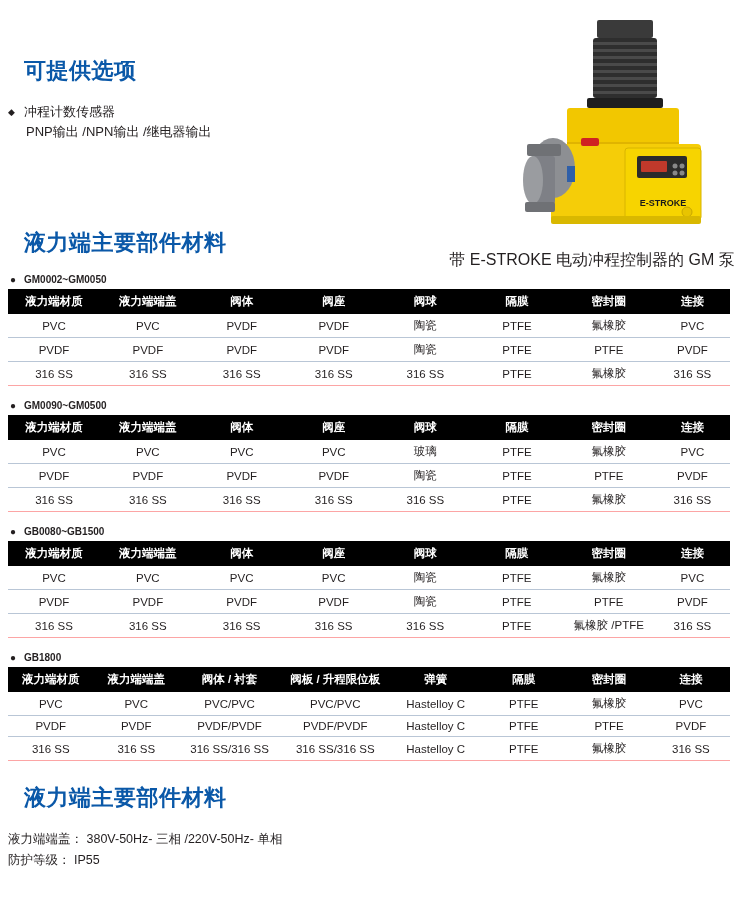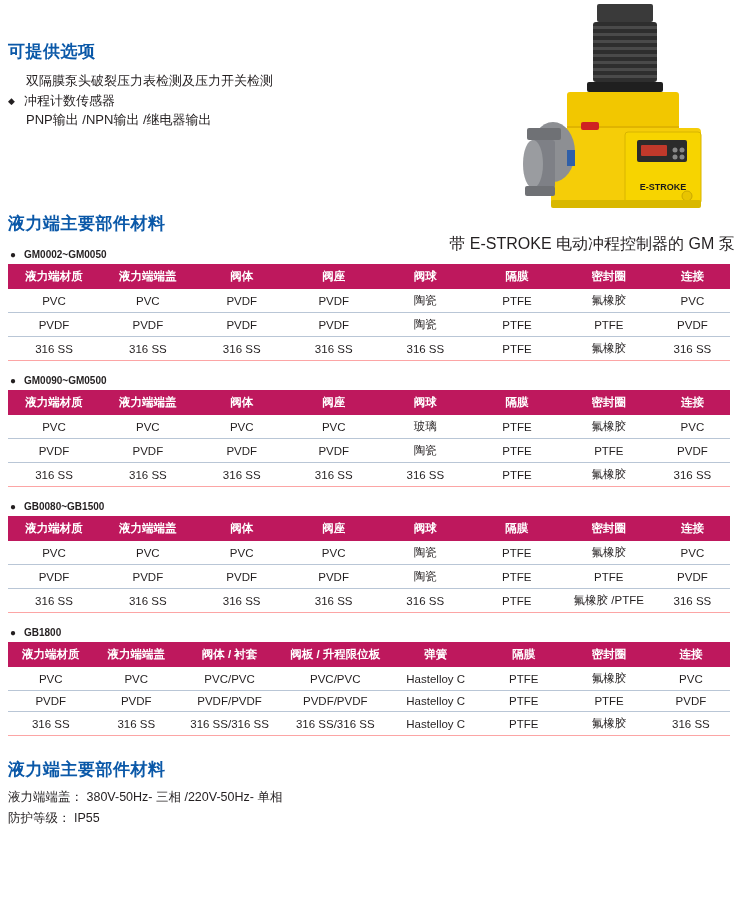--- a/index.html
+++ b/index.html
@@ -23,23 +23,23 @@
   }
   .content {
     position: absolute;
     left: 8px;
     top: 0;
     width: 734px;
   }
 
   h2.section-title {
     color: #0a58a8;
-    font-size: 17px;
+    font-size: 22px;
     font-weight: bold;
-    margin: 0;
+    margin: 16px;
     letter-spacing: 0.5px;
   }
 
   .bullet-list {
     margin: 8px 0 0 0;
     padding: 0;
     list-style: none;
     font-size: 13px;
     line-height: 1.5;
   }
@@ -95,21 +95,21 @@
     color: #231f20;
   }
 
   table.mat {
     border-collapse: collapse;
     width: 722px;
     font-size: 11.5px;
     margin-bottom: 14px;
   }
   table.mat th {
-    background: #be185d;
+    background: #000000;
     color: #ffffff;
     font-weight: bold;
     font-size: 11.5px;
     padding: 5px 2px;
     text-align: center;
     border: none;
   }
   table.mat td {
     text-align: center;
     padding: 4px 2px;
@@ -143,21 +143,20 @@
 </style>
 </head>
 <body>
 
 <div class="page">
   <div class="content">
 
     <div style="position:relative; height:170px;">
       <h2 class="section-title" style="padding-top:40px;">可提供选项</h2>
       <ul class="bullet-list">
-        <li class="sub">双隔膜泵头破裂压力表检测及压力开关检测</li>
         <li class="bullet">冲程计数传感器</li>
         <li class="sub">PNP输出 /NPN输出 /继电器输出</li>
       </ul>
 
       <div class="photo-block">
         <svg class="pump-svg" width="290" height="215" viewBox="0 0 290 215">
 
           <rect x="150" y="4" width="56" height="18" rx="2" fill="#3a3a3a"></rect>
           <rect x="146" y="22" width="64" height="60" rx="3" fill="#2e2e2e"></rect>
           <g fill="#4a4a4a">

